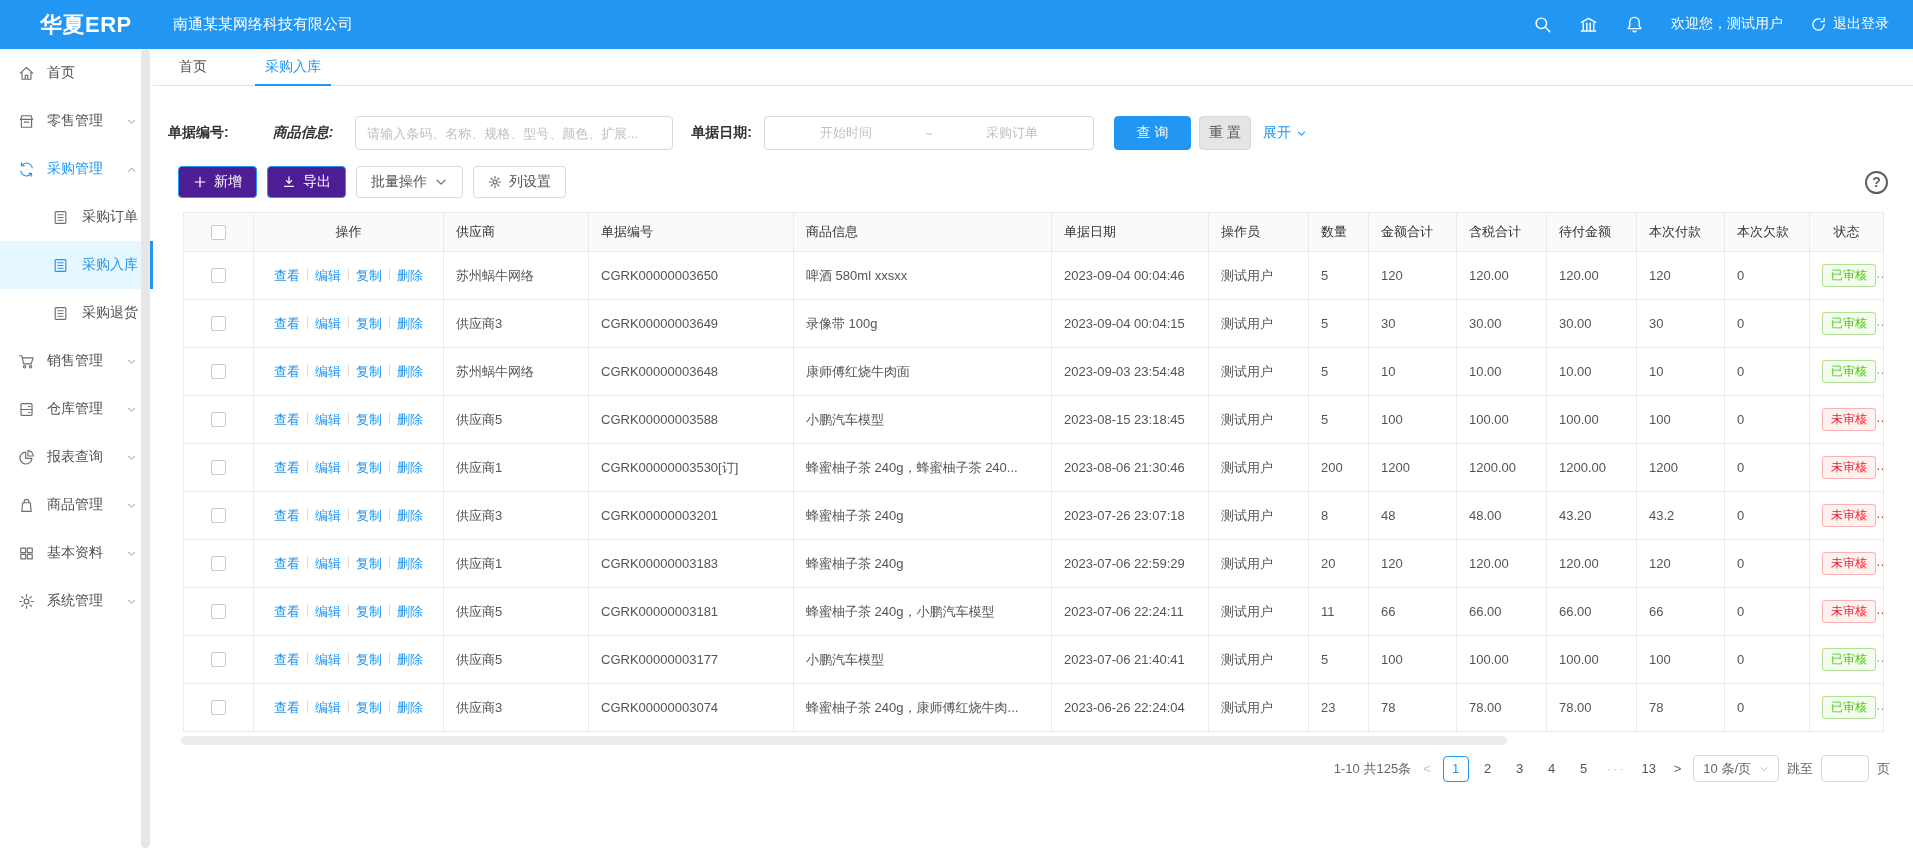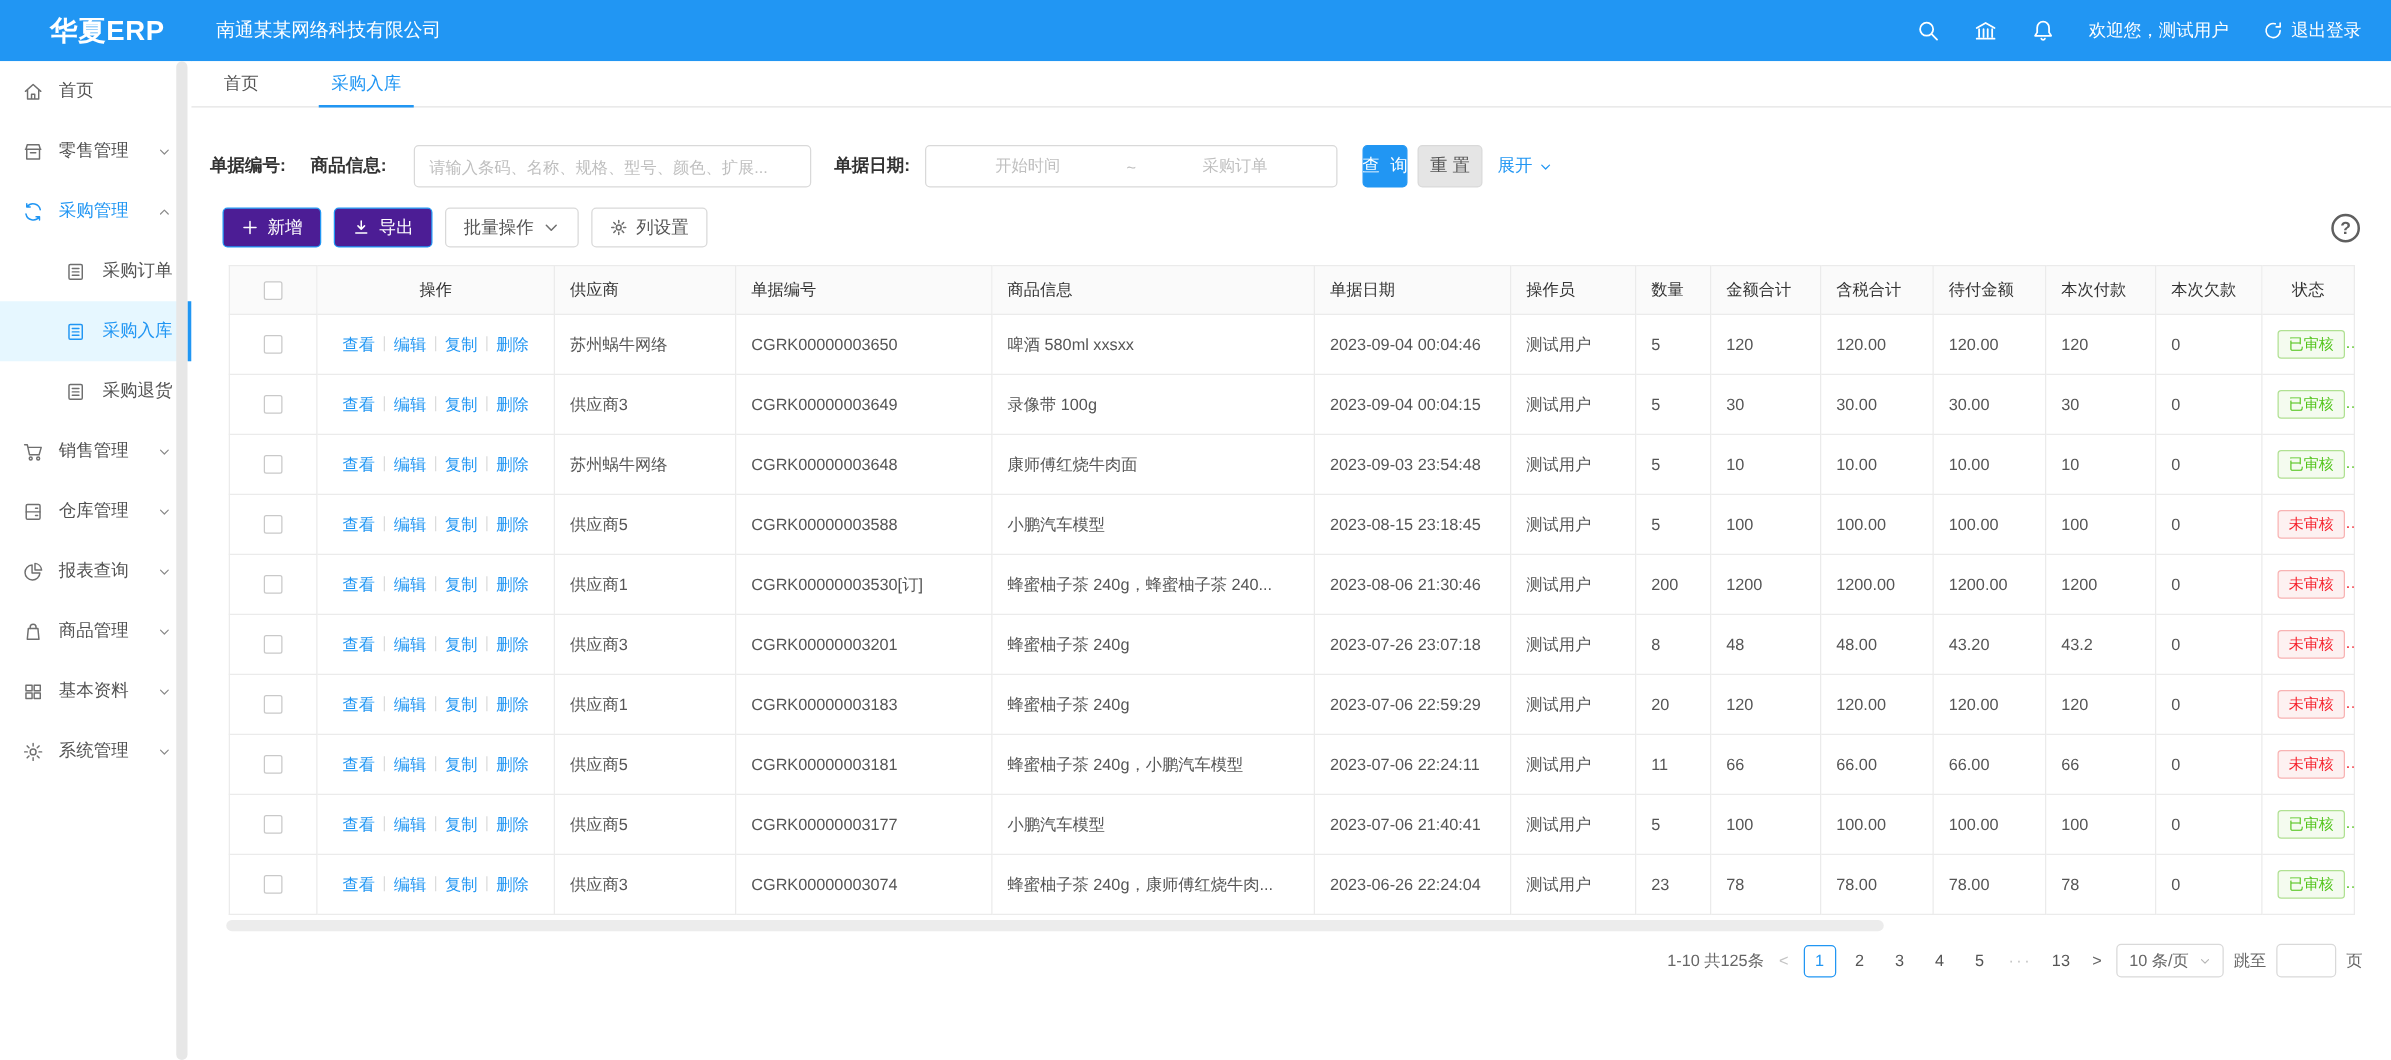--- a/index.html
+++ b/index.html
@@ -6,21 +6,21 @@
   html,body { margin:0; padding:0; }
   body {
     width:1913px; height:848px; overflow:hidden; background:#fff;
     font-family:"Liberation Sans","DejaVu Sans",sans-serif; color:#555;
   }
   svg { display:block; }
   
   .topbar { height:49px; background:#2196f3; display:flex; align-items:center; color:#fff; }
   .logo { width:153px; padding-left:40px; font-size:22px; font-weight:bold; letter-spacing:.5px; white-space:nowrap; }
   .company { font-size:15px; margin-left:20px; }
-  .top-right { margin-left:auto; display:flex; align-items:center; padding-right:24px; }
+  .top-right { margin-left:auto; display:flex; align-items:flex-start; padding-right:24px; }
   .tico { width:19px; height:19px; margin-left:27px; cursor:pointer; }
   .tico svg { width:100%; height:100%; stroke:#fff; fill:none; stroke-width:1.2; stroke-linecap:round; stroke-linejoin:round; }
   .welcome { font-size:14px; margin-left:27px; }
   .logout { display:flex; align-items:center; gap:6px; font-size:14px; margin-left:27px; cursor:pointer; }
   .logout .tico { margin-left:0; width:17px; height:17px; }
   
   .layout { display:flex; height:799px; }
   .sidebar { width:153px; flex-shrink:0; position:relative; background:#fff; }
   .side-scroll { position:absolute; top:0; right:3px; width:9px; height:100%; background:#e7e7e7; border-radius:5px; }
   .mi { height:48px; display:flex; align-items:center; padding-left:18px; font-size:14px; color:#515151; cursor:pointer; position:relative; }
@@ -291,29 +291,29 @@
       <div class="tab">
         <span>首页</span>
       </div>
       <div class="tab active">
         <span>采购入库</span>
       </div>
     </div>
 
     <div class="filters">
       <span class="flabel" style="margin-right:20px;">单据编号:</span>
-      <span class="flabel" style="margin-right:22px;">商品信息:</span>
+      <span class="flabel" style="margin-left:24px; margin-right:22px;font-style:italic;">商品信息:</span>
       <input class="finput" style="width: 318px;" placeholder="请输入条码、名称、规格、型号、颜色、扩展...">
       <span class="flabel" style="margin-left:18px; margin-right:12px;">单据日期:</span>
       <div class="daterange" style="width:330px;">
         <span class="ph">开始时间</span>
         <span class="tilde">~</span>
         <span class="ph">采购订单</span>
       </div>
-      <div class="btn primary" style="width:36px; margin-left:20px;font-family:Liberation Mono, monospace;">查 询</div>
+      <div class="btn primary" style="width:77px; margin-left:20px;">查 询</div>
       <div class="btn plain" style="width:52px; margin-left:8px;">重 置</div>
       <div class="expand" style="margin-left:12px;">
         <span>展开</span>
         <span class="chv">
           <svg viewBox="0 0 16 16">
               <path d="M3.5 6l4.5 4.5L12.5 6"></path>
             </svg>
         </span>
       </div>
     </div>

